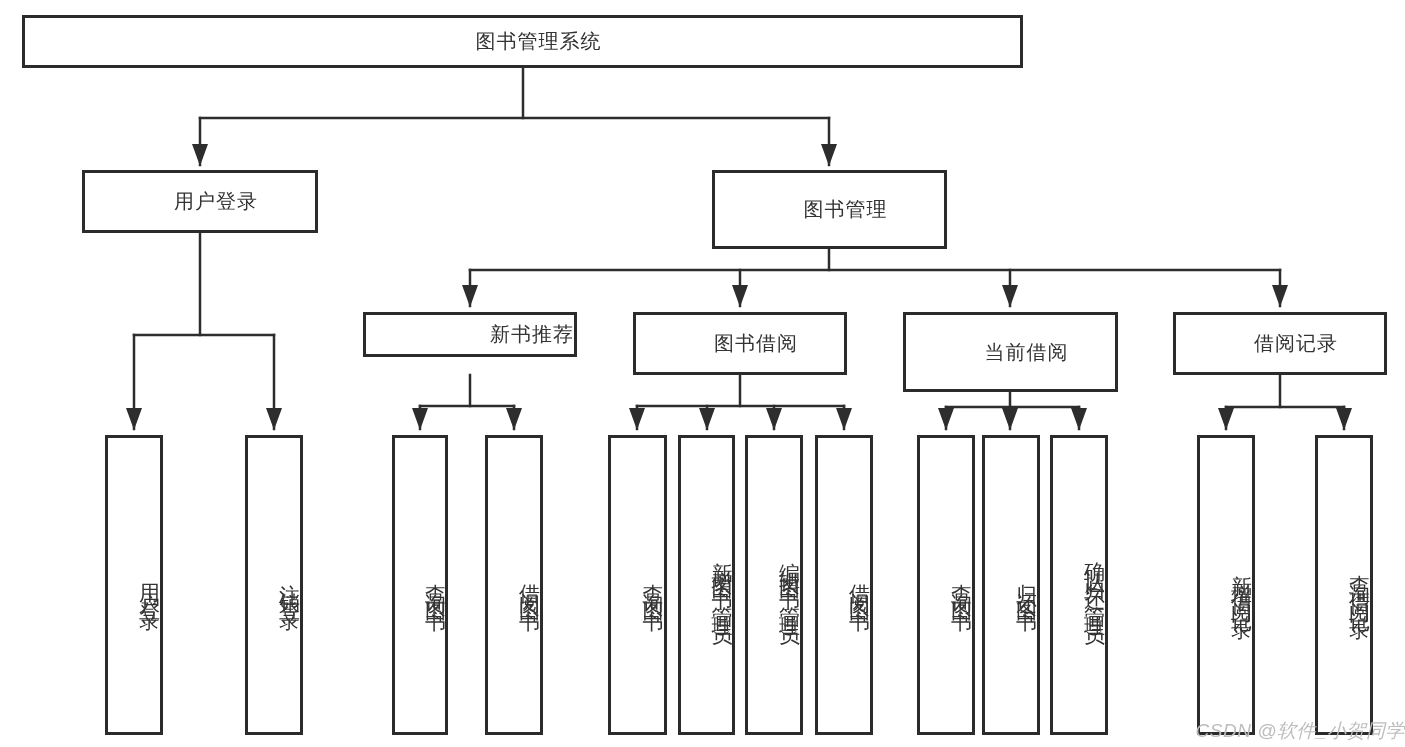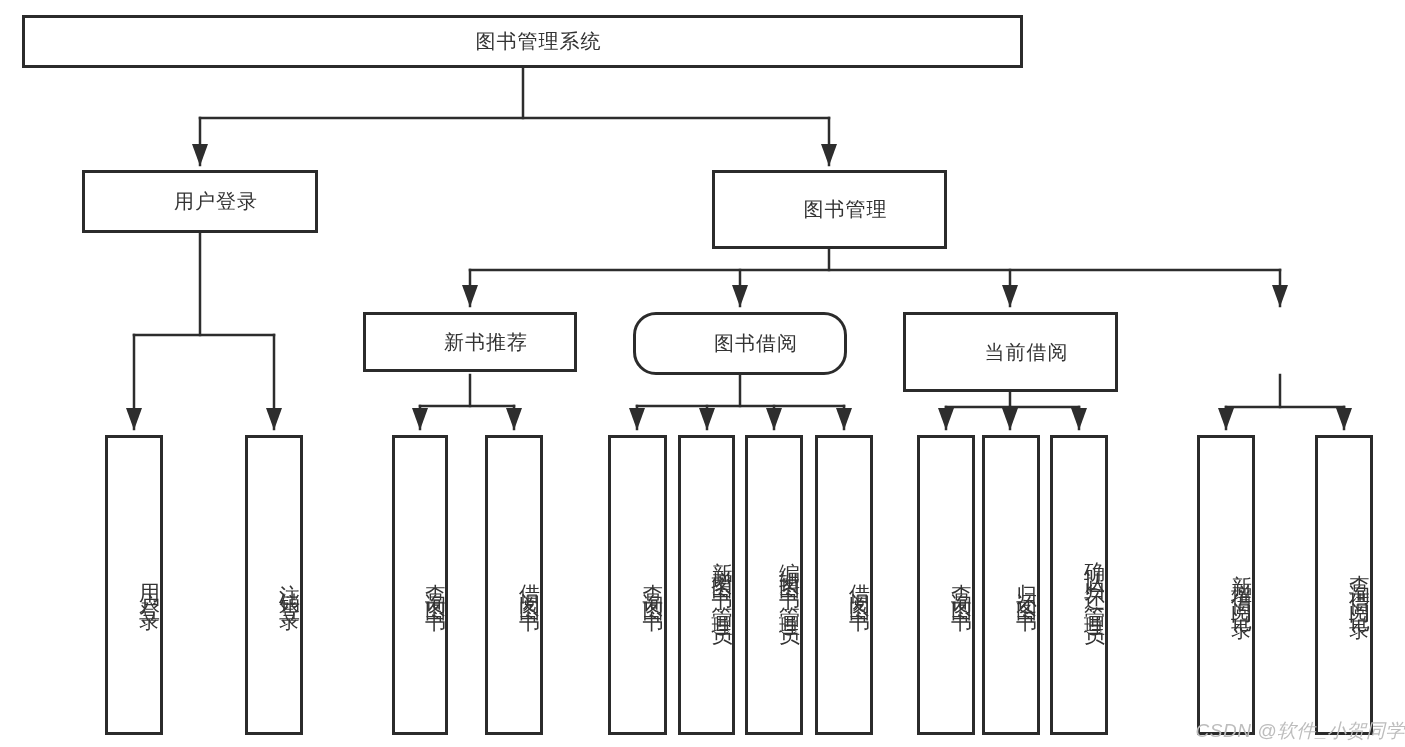--- a/index.html
+++ b/index.html
@@ -38,22 +38,22 @@
     font-size:19px;
     color:#bdbdbd;
     letter-spacing:0.5px;
     z-index:5;
     font-style:italic;
   }
   
   #root          {left:22px;  top:15px;  width:1001px; height:53px;}
   #user-login    {left:82px;  top:170px; width:236px;  height:63px;}
   #book-mgmt     {left:712px; top:170px; width:235px;  height:79px;}
-  #new-book      {left:363px; top:312px; width:214px;  height:60px;}
-  #book-borrow   {left:633px; top:312px; width:214px;  height:63px;border-radius:23px;}
+  #new-book      {left:363px; top:312px; width:214px;  height:45px;justify-content:flex-end;}
+  #book-borrow   {left:633px; top:312px; width:214px;  height:63px;}
   #current-borrow{left:903px; top:312px; width:215px;  height:80px;}
   #borrow-record {left:1173px;top:312px; width:214px;  height:63px;}
   .v-node        {top:435px;  height:300px;}
   #ul-login      {left:105px; width:58px;}
   #ul-logout     {left:245px; width:58px;}
   #nb-query      {left:392px; width:56px;}
   #nb-borrow     {left:485px; width:58px;}
   #bb-query      {left:608px; width:59px;}
   #bb-add        {left:678px; width:57px;}
   #bb-edit       {left:745px; width:58px;}
@@ -130,20 +130,23 @@
 
   <div class="node h-node" id="new-book">
     <span>新书推荐</span>
   </div>
   <div class="node h-node" id="book-borrow">
     <span>图书借阅</span>
   </div>
   <div class="node h-node" id="current-borrow">
     <span>当前借阅</span>
   </div>
+  <div class="node h-node" id="borrow-record">
+    <span>借阅记录</span>
+  </div>
 
   <div class="node v-node" id="ul-login">
     <span class="vtext">用户登录</span>
   </div>
   <div class="node v-node" id="ul-logout">
     <span class="vtext">注销登录</span>
   </div>
 
   <div class="node v-node" id="nb-query">
     <span class="vtext">查询图书</span>

